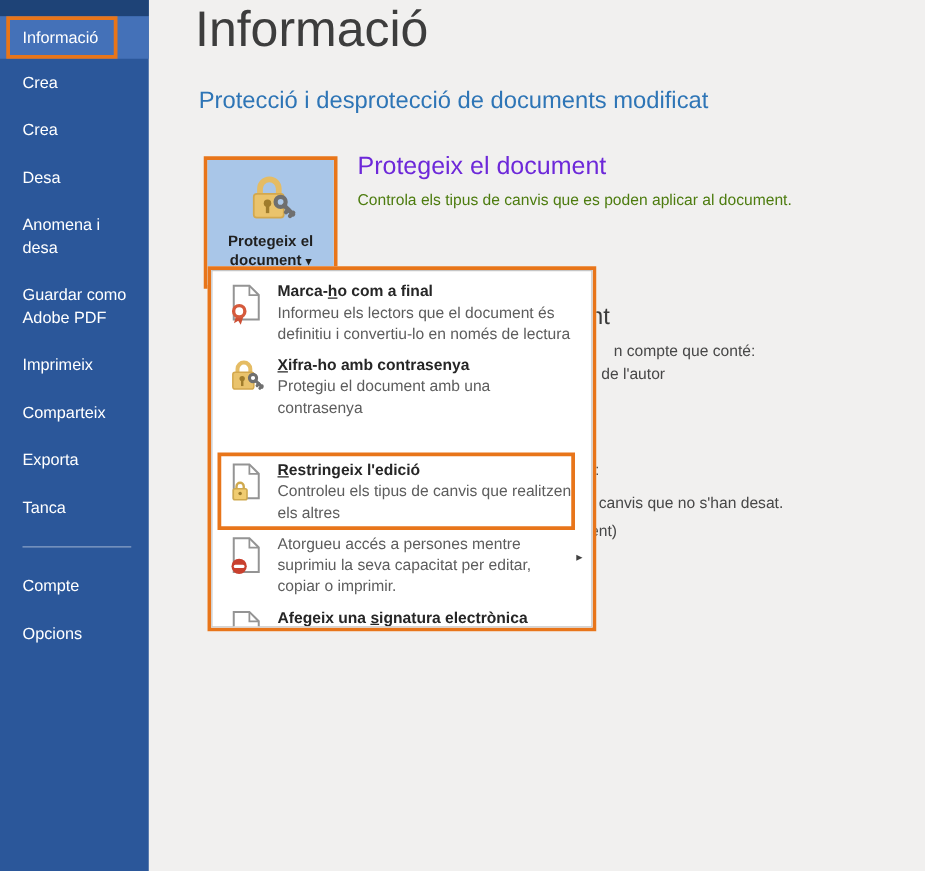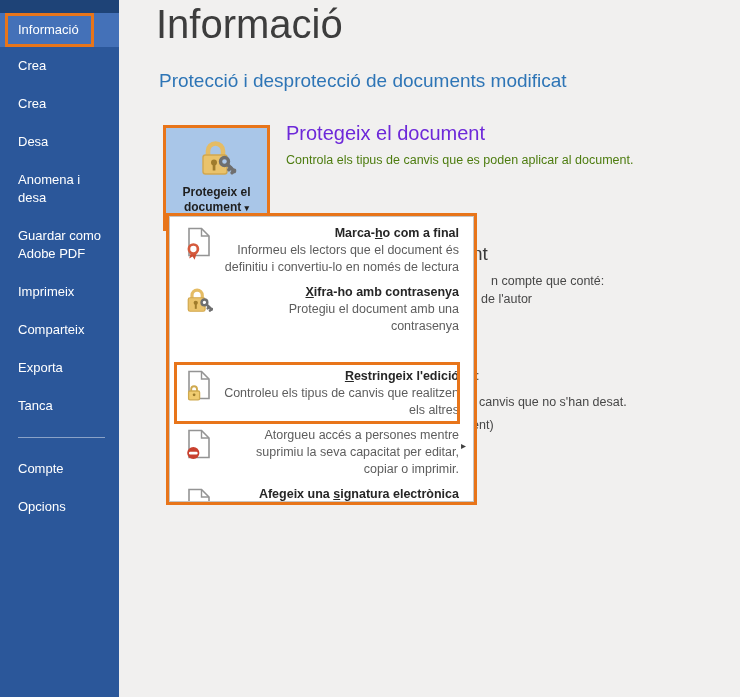--- a/index.html
+++ b/index.html
@@ -30,21 +30,21 @@
   .protect-btn svg { margin-bottom:3px; }
   .caret { font-size:9px; color:#1f1f1f; }
   .sec-title { position:absolute; left:286px; top:122px; font-size:20px; font-weight:400; color:#6d28d9; z-index:0; }
   .sec-desc { position:absolute; left:286px; top:153px; font-size:12.5px; color:#4d7c0f; z-index:0; }
 
   
   .frag { position:absolute; font-size:12.5px; color:#474747; white-space:nowrap; z-index:0; }
   .frag-heading { font-size:19px; color:#3a3a3a; font-weight:300; }
 
   
-  .menu { position:absolute; left:166px; top:213px; width:311px; height:292px; border:3px solid #e8751a; background:#fff; z-index:3;text-align:right; }
+  .menu { position:absolute; left:166px; top:213px; width:311px; height:292px; border:3px solid #e8751a; background:#fff; z-index:3; }
   .menu-inner { height:100%; border:1px solid #c6c6c6; background:#fff; padding:5px 0 0 0; overflow:hidden; }
   .mi { position:relative; display:flex; padding:3px 14px 5px 13px; cursor:pointer; }
   .mi.gap-after { margin-bottom:25px; }
   .mi-icon { width:30px; flex:0 0 30px; margin-right:9px; padding-top:2px; }
   .mi-text { flex:1; }
   .mi-title { font-size:12.5px; font-weight:700; color:#262626; line-height:17px; }
   .mi-title .u { text-decoration:underline; }
   .mi-desc { font-size:12.5px; color:#5d5d5d; line-height:17px; max-width:237px; }
   .submenu-arrow { position:absolute; right:7px; top:16px; font-size:10px; color:#404040; }
   .mi.annotated .ann { left:4px; right:13px; top:-3px; bottom:0; }

